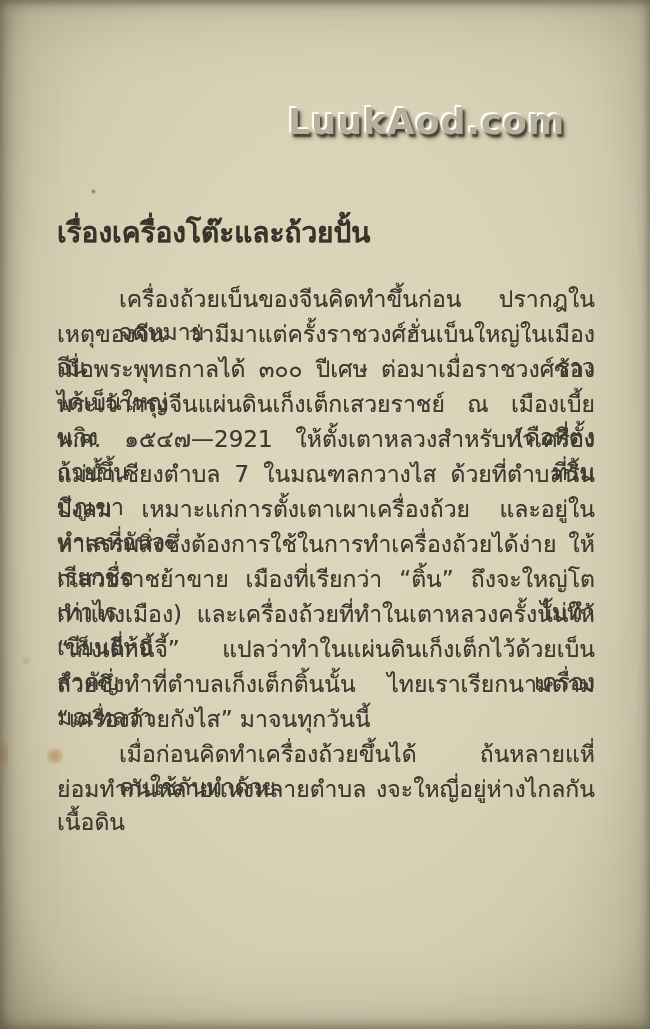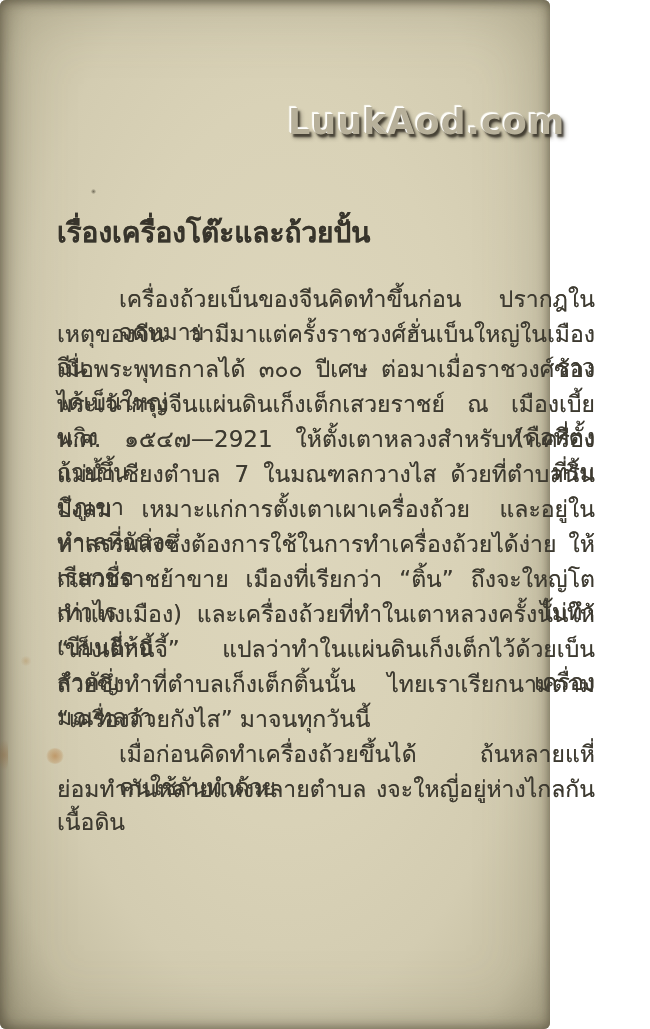--- a/index.html
+++ b/index.html
@@ -5,32 +5,31 @@
   html, body {
     margin: 0;
     padding: 0;
     width: 650px;
     height: 1029px;
     overflow: hidden;
     font-family: "DejaVu Sans", sans-serif;
   }
   .scan-page {
     position: relative;
-    width: 550px;
+    width: 650px;
     height: 1029px;
     background:
       radial-gradient(ellipse at 52% 45%, #ded7bd 0%, #d9d2b7 45%, #d3ccb1 68%, #c6bfa3 85%, #aea78b 97%, #918b72 100%);
     box-shadow:
       inset 0 0 70px rgba(110, 102, 80, 0.35),
       inset 0 0 10px rgba(80, 74, 56, 0.45),
       inset 14px 0 22px -10px rgba(95, 88, 68, 0.55),
       inset -8px 0 16px -8px rgba(105, 98, 76, 0.40),
       inset 0 8px 14px -8px rgba(70, 64, 48, 0.55),
       inset 0 -10px 18px -10px rgba(95, 88, 68, 0.50);
-    border-radius: 6px;
   }
   .watermark {
     position: absolute;
     top: 102px;
     left: 288px;
     font-size: 35px;
     font-weight: bold;
     letter-spacing: 1px;
     color: #b7b09a;
     text-shadow:

